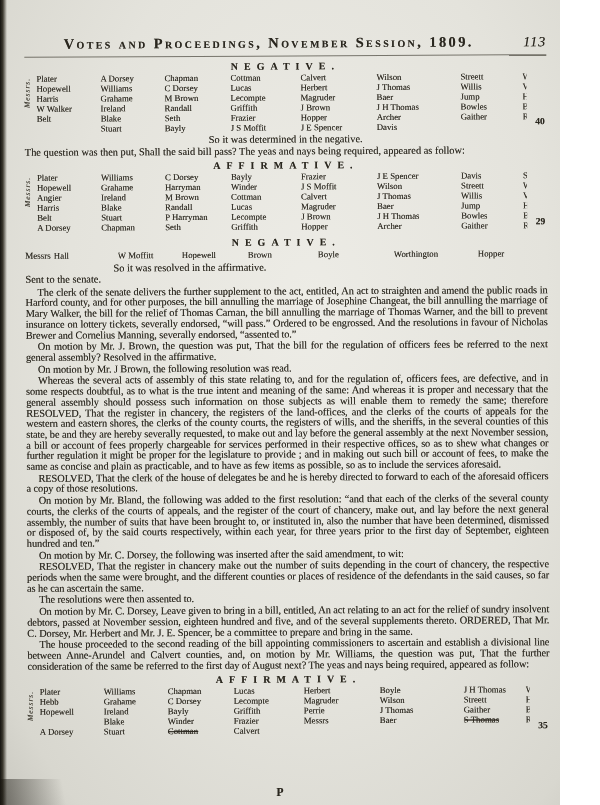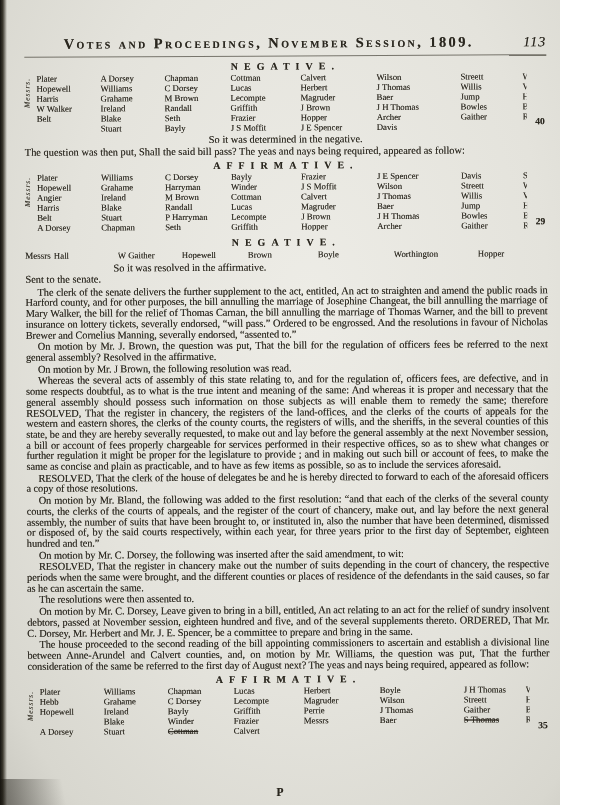--- a/index.html
+++ b/index.html
@@ -194,21 +194,21 @@
         <span class="vote-tally">29</span>
       </div>
     </section>
 
     <section class="vote">
       <div class="vote-heading">NEGATIVE.</div>
       <div class="vote-body inline">
         <span class="margin-label inline">Messrs</span>
         <div class="vote-grid">
             <span class="vote-name">Hall</span>
-            <span class="vote-name">W Gaither</span>
+            <span class="vote-name">W Moffitt</span>
             <span class="vote-name">Hopewell</span>
             <span class="vote-name">Brown</span>
             <span class="vote-name">Boyle</span>
             <span class="vote-name">Worthington</span>
             <span class="vote-name">Hopper</span>
             <span class="vote-name">Leave</span>
           </div>
         <span class="vote-tally"></span>
       </div>
     </section>

